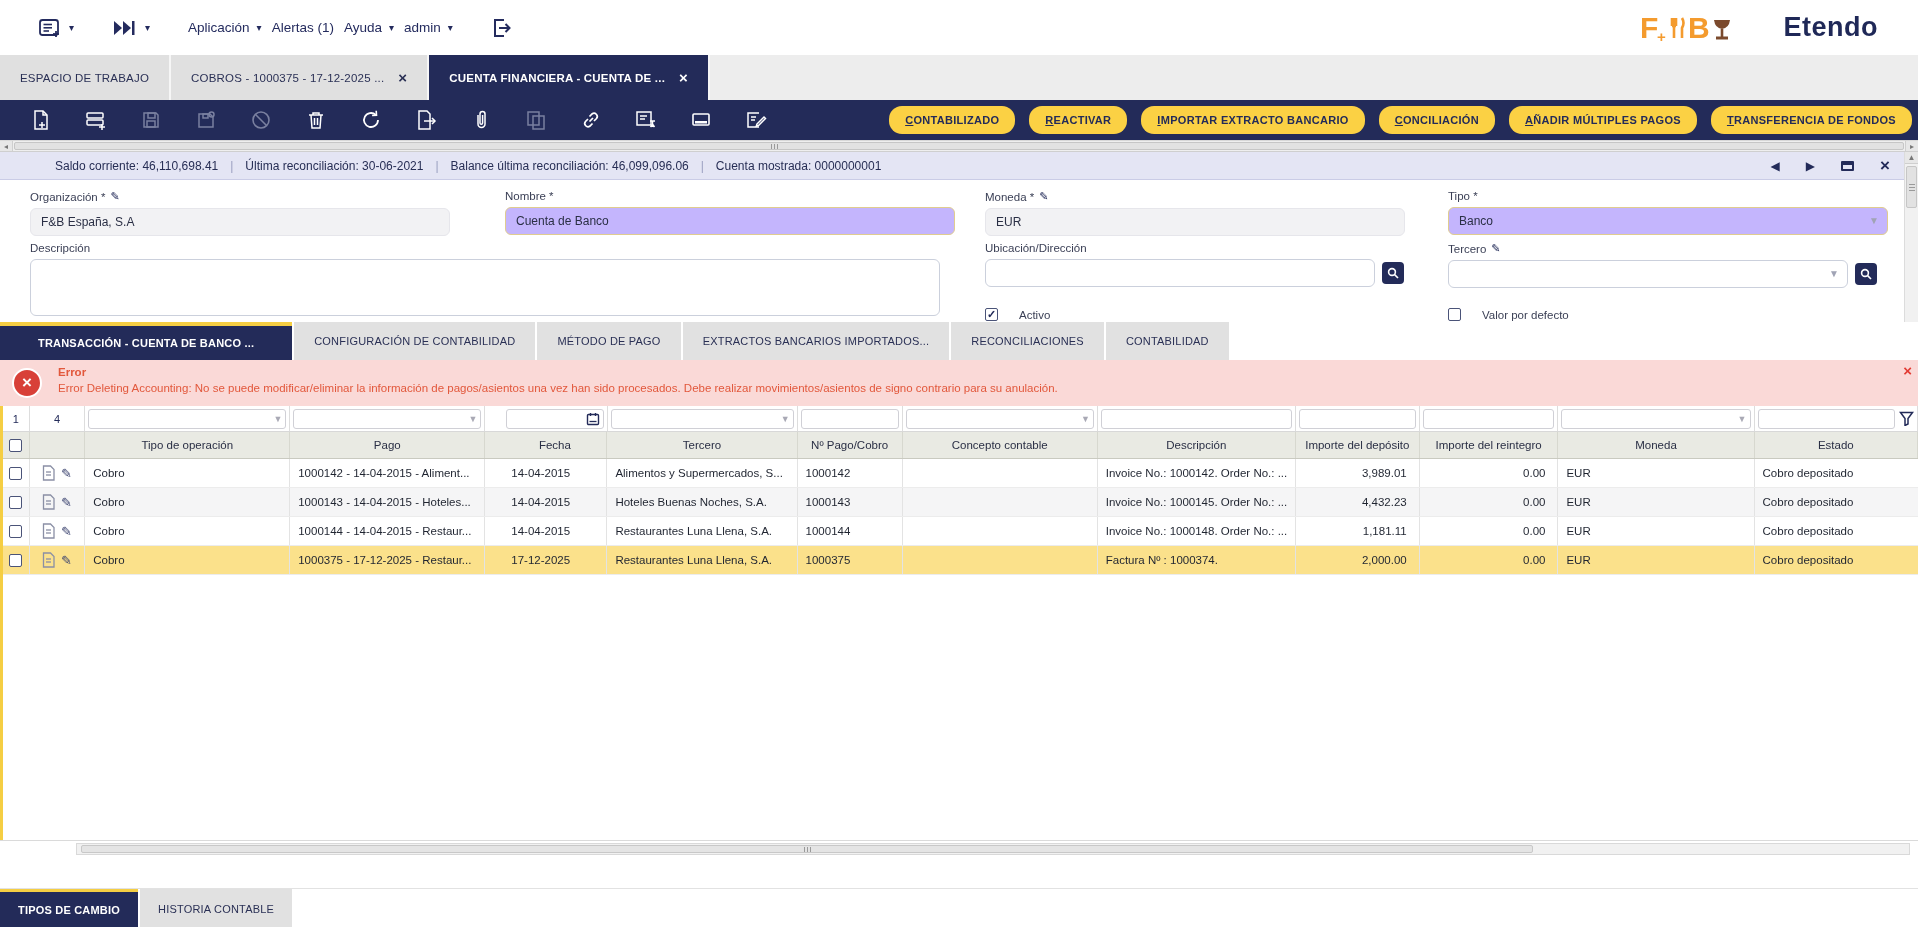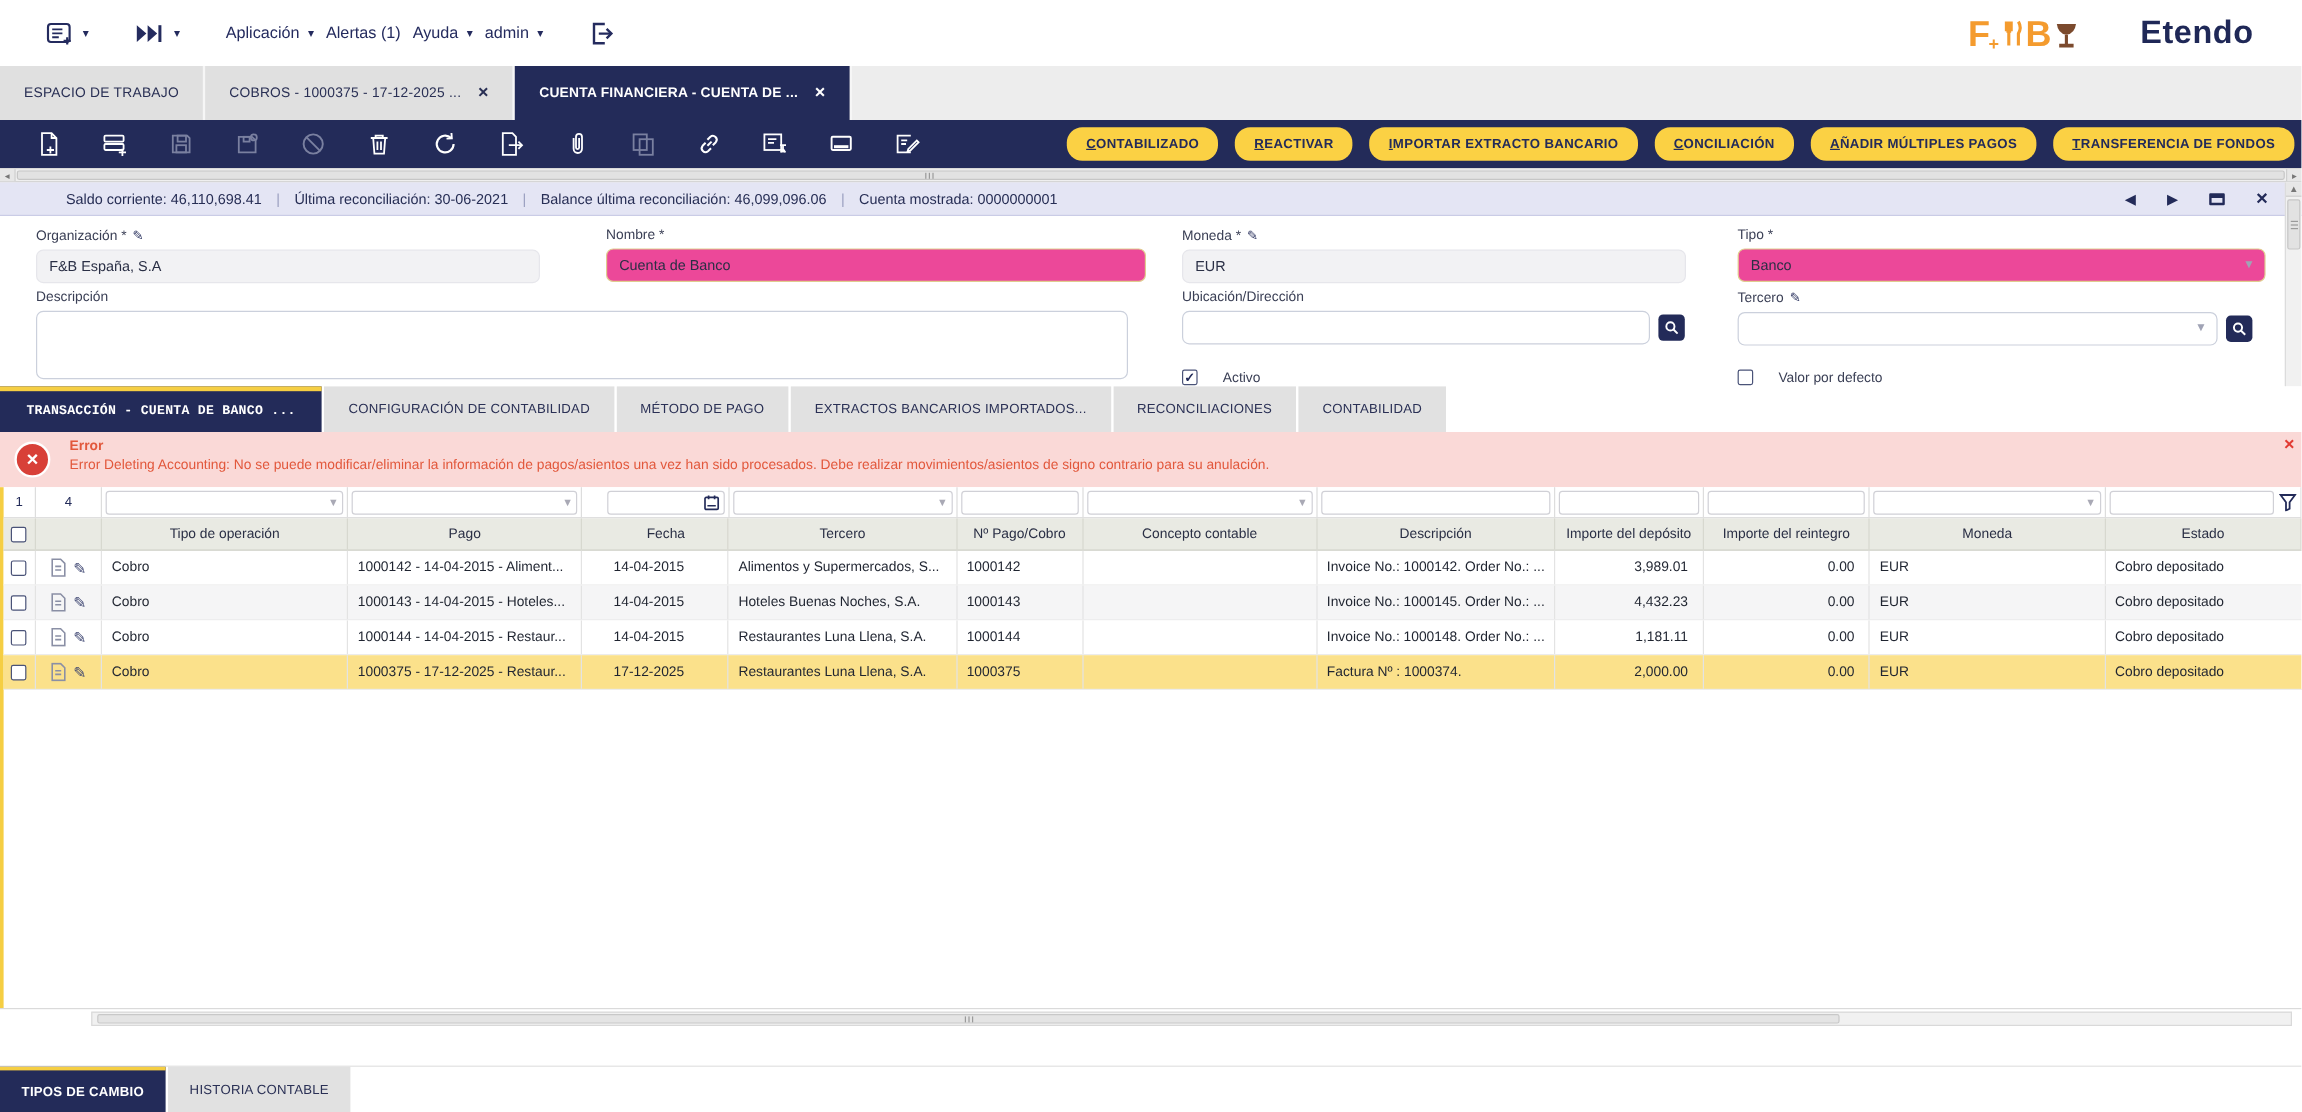--- a/index.html
+++ b/index.html
@@ -58,21 +58,21 @@
   .sb-x { font-size:17px; font-weight:bold; line-height:1; cursor:pointer; }
 
   
   #formarea { top:180px; left:0; right:14px; height:142px; background:#fff; overflow:hidden; }
   .ffield { position:absolute; }
   .flabel { font-size:11.5px; color:#3A3F55; margin-bottom:5px; display:flex; align-items:center; gap:5px; }
   .linkico { font-size:11px; color:#232B59; }
   .finput { height:28px; border-radius:6px; border:1px solid #DDDEE6; font-size:12px; color:#2A2F45;
     padding:10px 10px; width:100%; font-family:"Liberation Sans",sans-serif; }
   .finput.ro { background:#F2F2F4; border-color:#E6E6EB; }
-  .finput.req { background:#ec4899; border-color:#E0CC8F; }
+  .finput.req { background:#c4b5fd; border-color:#E0CC8F; }
   .finput.plain { background:#fff; border-color:#CBD0DC; }
   .selwrap { position:relative; }
   .selwrap .dd { position:absolute; right:9px; top:8px; font-size:10px; color:#A0A3B5; }
   .magbtn { width:22px; height:22px; background:#232B59; border-radius:4px; display:inline-flex;
     align-items:center; justify-content:center; cursor:pointer; flex:none; }
   .inlrow { display:flex; align-items:center; gap:7px; }
   textarea.fdesc { width:910px; height:57px; border:1px solid #CBD0DC; border-radius:6px; resize:none;
     font-family:"Liberation Sans",sans-serif; font-size:12px; padding:6px 10px; }
   .cb { width:13px; height:13px; border:1.5px solid #4A5378; border-radius:2px; background:#fff;
     display:inline-flex; align-items:center; justify-content:center; font-size:11px; color:#232B59; cursor:pointer; flex:none; }
@@ -84,21 +84,21 @@
   #vscroll .up { height:12px; display:flex; align-items:center; justify-content:center; font-size:8px; color:#777;
     background:#E7E7E7; border-bottom:1px solid #CFCFCF; }
   #vscroll .vthumb { margin:2px 1px; height:42px; background:#E2E2E2; border:1px solid #C6C6C6; border-radius:2px;
     display:flex; flex-direction:column; align-items:center; justify-content:center; gap:2px; }
   #vscroll .vthumb i { display:block; height:1px; width:6px; background:#9A9A9A; }
 
   
   #subtabs { top:322px; left:0; right:0; height:38px; background:#fff; display:flex; }
   .stab { height:38px; display:flex; align-items:center; padding:0 20px; background:#E1E1E1;
     color:#2A3055; font-size:11px; letter-spacing:.2px; margin-right:2px; cursor:pointer; white-space:nowrap; }
-  .stab.active { background:#232B59; color:#fff; border-top:4px solid #F5CE43; font-weight:bold; padding:0 22px;font-family:Liberation Mono, monospace; }
+  .stab.active { background:#232B59; color:#fff; border-top:4px solid #F5CE43; font-weight:bold; padding:0 38px; }
 
   
   #errorbox { top:360px; left:0; right:0; height:46px; background:#FAD9D7; }
   .errico { position:absolute; left:12px; top:8px; width:30px; height:30px; border-radius:50%;
     background:#D84038; color:#fff; display:flex; align-items:center; justify-content:center;
     font-size:17px; font-weight:bold; border:2px solid #fff; }
   .errtitle { position:absolute; left:58px; top:6px; font-size:11.5px; font-weight:bold; color:#E2583C; }
   .errmsg { position:absolute; left:58px; top:22px; font-size:11.5px; color:#E2583C; }
   .errclose { position:absolute; right:6px; top:2px; font-size:15px; font-weight:bold; color:#E23B33; cursor:pointer; }
 

